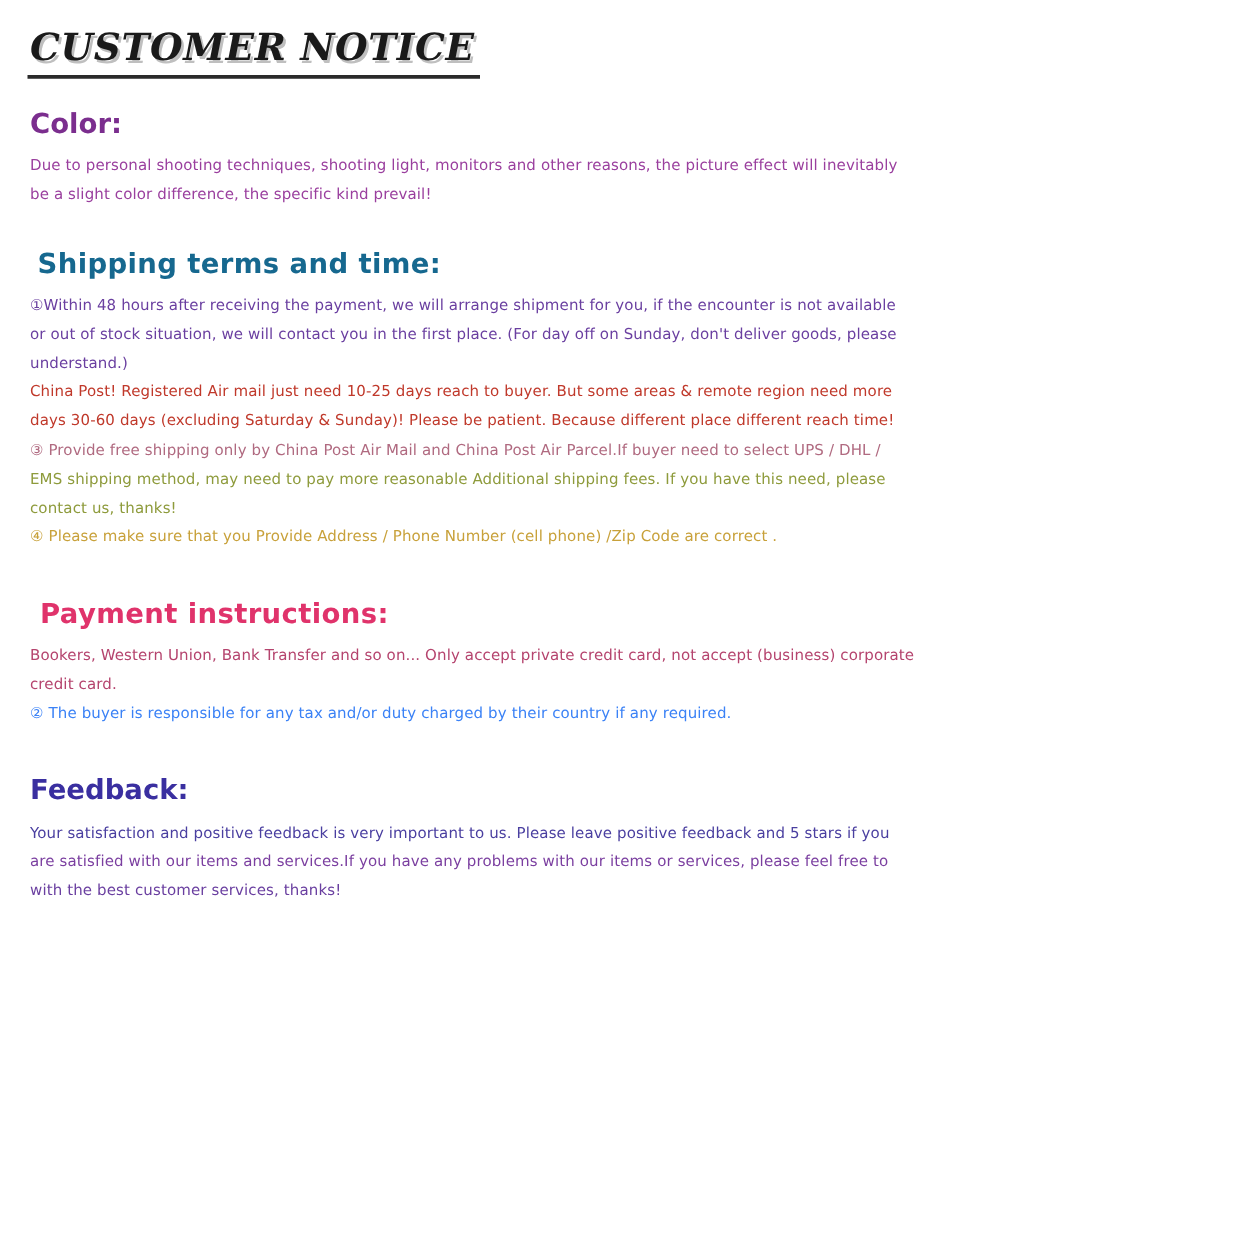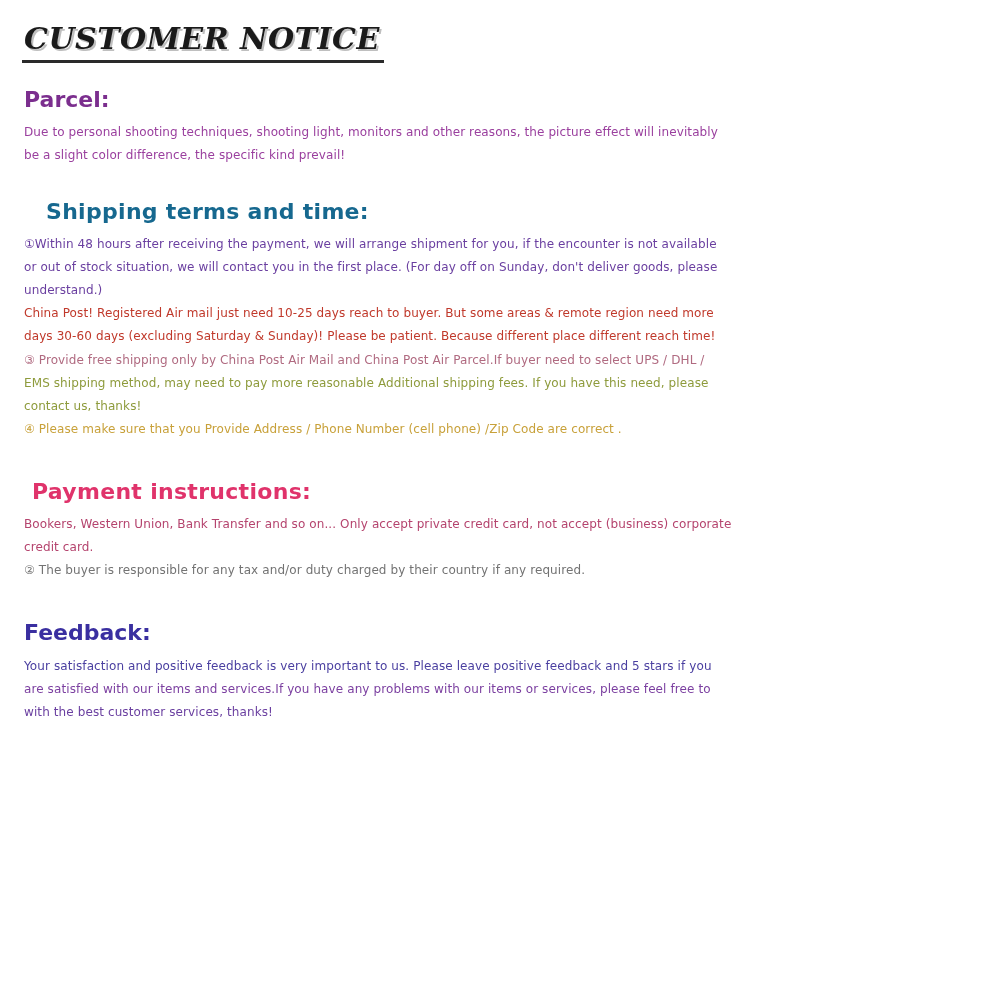--- a/index.html
+++ b/index.html
@@ -44,21 +44,21 @@
     margin: 22px 0 8px 0;
     line-height: 1.2;
   }
   .sec-head.color-head {
     color: #7b2e8e;
     margin-top: 18px;
     margin-left: 2px;
   }
   .sec-head.shipping-head {
     color: #16688f;
-    margin-left: 24px;
+    margin-left: 8px;
     letter-spacing: 0.3px;
   }
   .sec-head.payment-head {
     color: #e0336b;
     margin-left: 10px;
     letter-spacing: 0.3px;
   }
   .sec-head.feedback-head {
     color: #3a2fa0;
     margin-left: 2px;
@@ -73,38 +73,38 @@
   }
   .block { margin: 0 0 0 2px; }
 
   .c-color   { color: #9a3f9e; }
   .c-ship1   { color: #6a3fa0; }
   .c-ship2   { color: #c0392b; }
   .c-ship3   { color: #b06a80; }
   .c-ship3b  { color: #8e9b3c; }
   .c-ship4   { color: #c8a13a; }
   .c-pay1    { color: #b5446e; }
-  .c-pay2    { color: #737373; }
+  .c-pay2    { color: #3b82f6; }
   .c-feed1   { color: #4a3fa0; }
   .c-feed2   { color: #7b3fa0; }
   .c-feed3   { color: #3f7fa0; }
   .c-feed4   { color: #6a3fa0; }
 
   .gap-sm { height: 10px; }
   .gap-md { height: 16px; }
 </style>
 </head>
 <body>
 
 <div class="page">
 
   <div class="notice-title">CUSTOMER NOTICE</div>
 
   
-  <div class="sec-head color-head">Parcel:</div>
+  <div class="sec-head color-head">Color:</div>
   <div class="block">
     <p class="body c-color">Due to personal shooting techniques, shooting light, monitors and other reasons, the picture effect will inevitably</p>
     <p class="body c-color">be a slight color difference, the specific kind prevail!</p>
   </div>
 
   <div class="gap-sm"></div>
 
   
   <div class="sec-head shipping-head">Shipping terms and time:</div>
   <div class="block">

